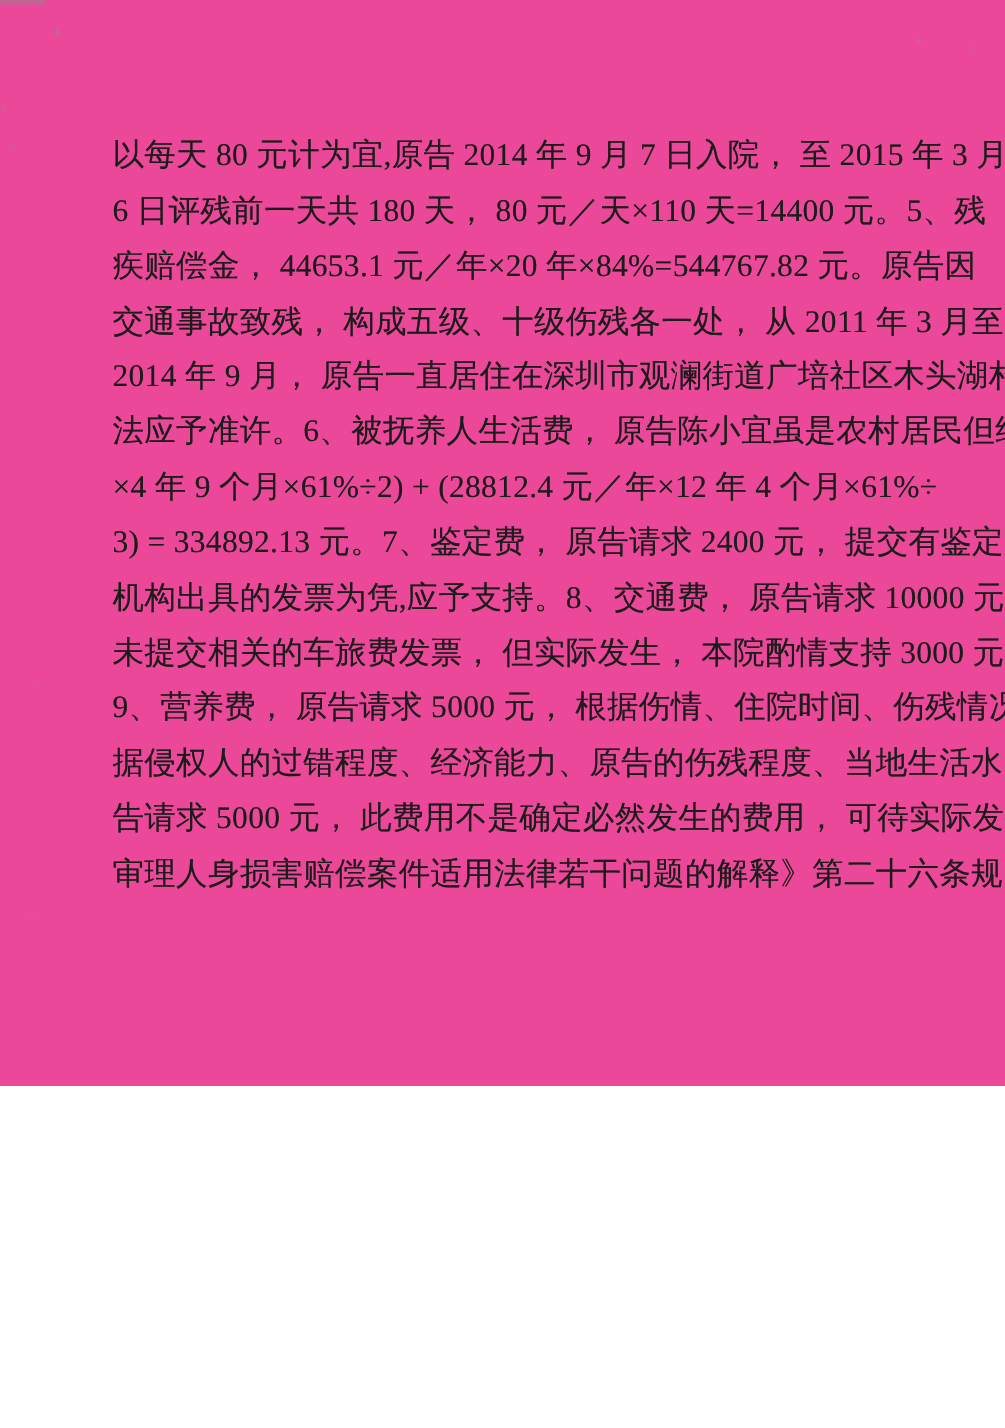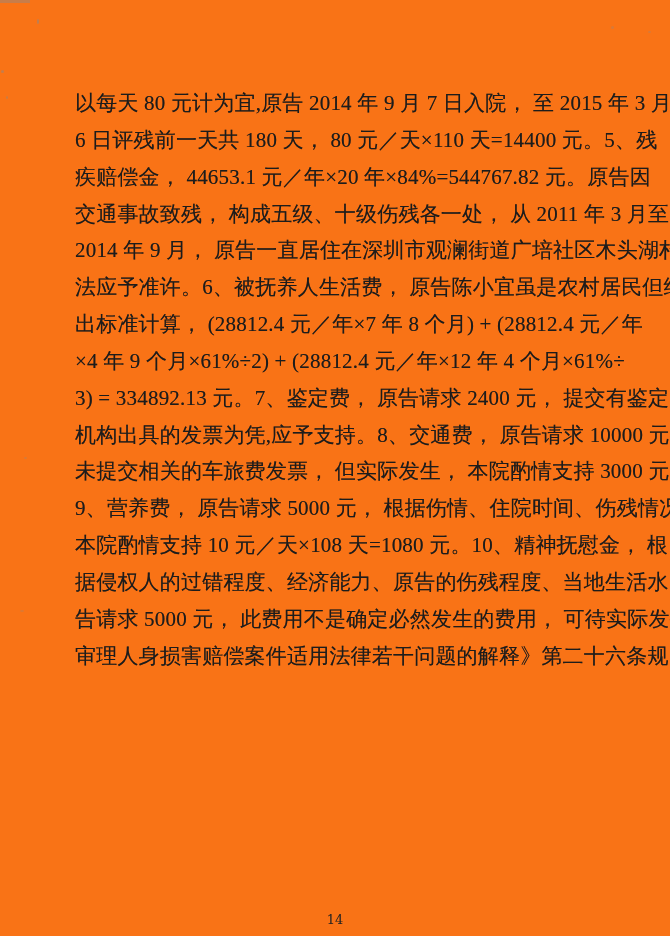--- a/index.html
+++ b/index.html
@@ -3,22 +3,22 @@
 <meta charset="utf-8">
 <style>
   html, body {
     margin: 0;
     padding: 0;
     background: #ffffff;
   }
   .page {
     position: relative;
     width: 670px;
-    height: 936px;
-    background: #f97316;
+    height: 724px;
+    background: #ec4899;
     overflow: hidden;
     font-family: "Liberation Serif", "DejaVu Serif", serif;
     color: #1e1e1e;
   }
   .text-block {
     position: absolute;
     left: 75px;
     top: 85px;
     width: 517px;
   }
@@ -83,26 +83,24 @@
   <div class="artifact a8"></div>
   <div class="artifact a9"></div>
 
   <div class="text-block">
     <div class="line">以每天 80 元计为宜,原告 2014 年 9 月 7 日入院， 至 2015 年 3 月</div>
     <div class="line">6 日评残前一天共 180 天， 80 元／天×110 天=14400 元。5、残</div>
     <div class="line">疾赔偿金， 44653.1 元／年×20 年×84%=544767.82 元。原告因</div>
     <div class="line">交通事故致残， 构成五级、十级伤残各一处， 从 2011 年 3 月至</div>
     <div class="line">2014 年 9 月， 原告一直居住在深圳市观澜街道广培社区木头湖村</div>
     <div class="line">法应予准许。6、被抚养人生活费， 原告陈小宜虽是农村居民但经</div>
-    <div class="line">出标准计算， (28812.4 元／年×7 年 8 个月) + (28812.4 元／年</div>
     <div class="line">×4 年 9 个月×61%÷2) + (28812.4 元／年×12 年 4 个月×61%÷</div>
     <div class="line">3) = 334892.13 元。7、鉴定费， 原告请求 2400 元， 提交有鉴定</div>
     <div class="line">机构出具的发票为凭,应予支持。8、交通费， 原告请求 10000 元，</div>
     <div class="line">未提交相关的车旅费发票， 但实际发生， 本院酌情支持 3000 元。</div>
     <div class="line">9、营养费， 原告请求 5000 元， 根据伤情、住院时间、伤残情况，</div>
-    <div class="line">本院酌情支持 10 元／天×108 天=1080 元。10、精神抚慰金， 根</div>
     <div class="line">据侵权人的过错程度、经济能力、原告的伤残程度、当地生活水</div>
     <div class="line">告请求 5000 元， 此费用不是确定必然发生的费用， 可待实际发生</div>
     <div class="line">审理人身损害赔偿案件适用法律若干问题的解释》第二十六条规</div>
   </div>
 
   <div class="page-number">14</div>
 </div>
 
 </body></html>

